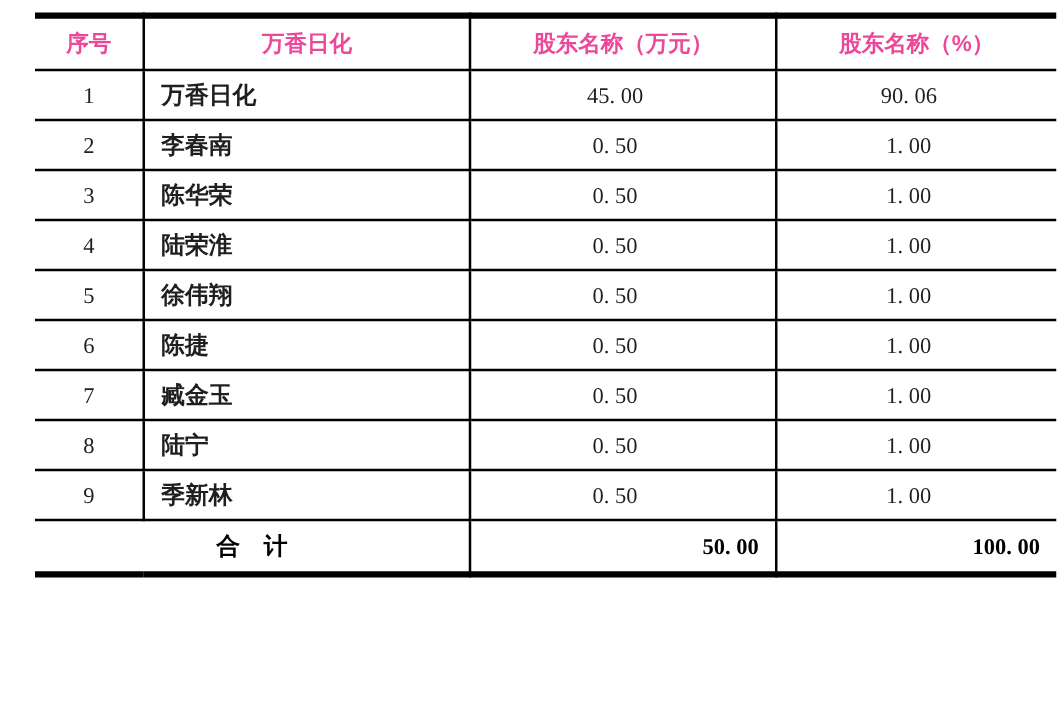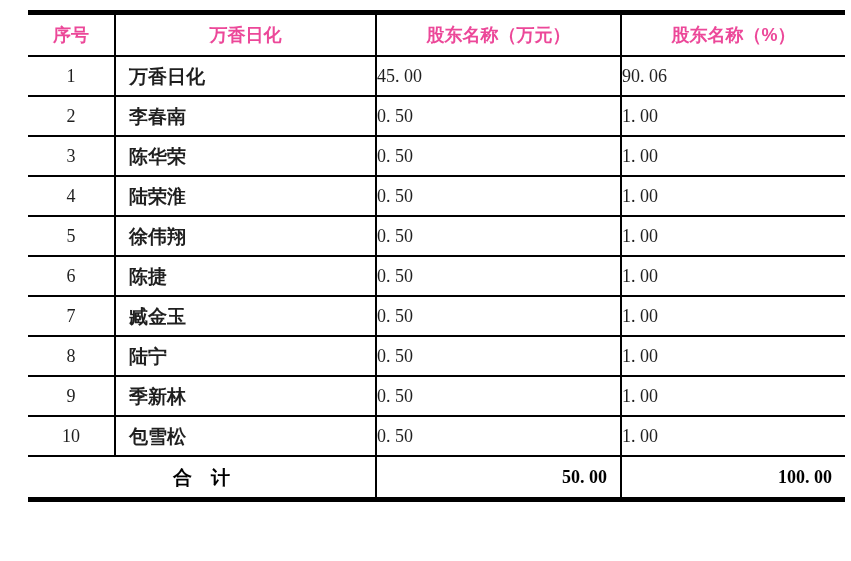--- a/index.html
+++ b/index.html
@@ -44,21 +44,21 @@
     color: #ec4899;
     text-align: center;
     font-size: 18px;
     font-family: "Liberation Sans", "DejaVu Sans", sans-serif;
   }
   tbody td { height: 38px; }
   tfoot td { height: 40px; font-weight: bold; color: #000000; }
 
   td.cell-no   { text-align: center; }
   td.cell-name { text-align: left;  padding-left: 13px; font-size: 19px; font-weight: bold; }
-  td.cell-num  { text-align: left; padding-right: 13px; }
+  td.cell-num  { text-align: center; padding-right: 13px; }
 
   td.total-label {
     text-align: center;
     font-size: 19px;
     font-family: "Liberation Sans", "DejaVu Sans", sans-serif;
   }
   td.total-num {
     text-align: right;
     padding-right: 13px;
     font-size: 18px;
@@ -131,26 +131,20 @@
           <td class="cell-name">陆宁</td>
           <td class="cell-num">0. 50</td>
           <td class="cell-num">1. 00</td>
         </tr>
         <tr>
           <td class="cell-no">9</td>
           <td class="cell-name">季新林</td>
           <td class="cell-num">0. 50</td>
           <td class="cell-num">1. 00</td>
         </tr>
-        <tr>
-          <td class="cell-no">10</td>
-          <td class="cell-name">包雪松</td>
-          <td class="cell-num">0. 50</td>
-          <td class="cell-num">1. 00</td>
-        </tr>
       </tbody>
     <tfoot>
       <tr>
         <td colspan="2" class="total-label">合　计</td>
         <td class="total-num">50. 00</td>
         <td class="total-num">100. 00</td>
       </tr>
     </tfoot>
   </table>
 </div>

